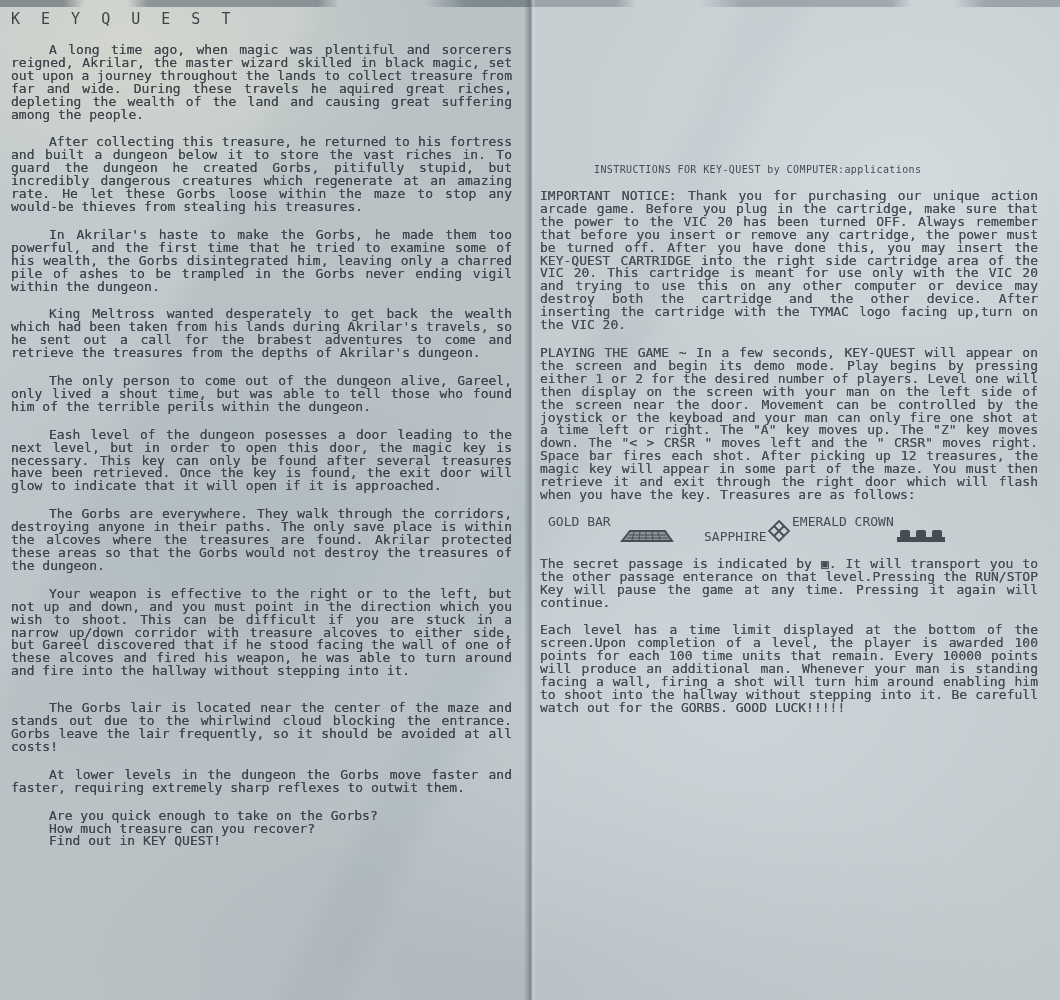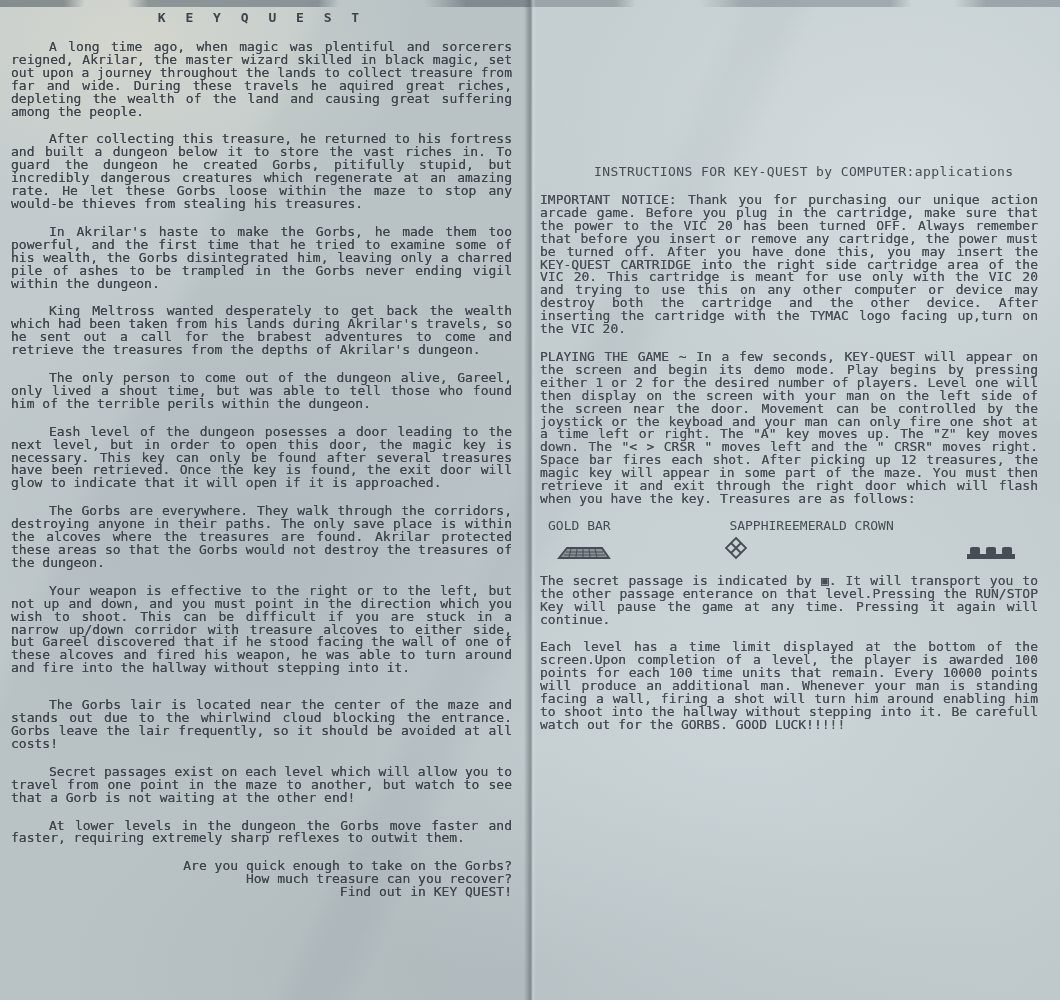--- a/index.html
+++ b/index.html
@@ -30,39 +30,39 @@
     position:absolute;left:524px;top:0;width:12px;height:1000px;
     background:linear-gradient(90deg,transparent,rgba(84,95,101,.45) 45%,rgba(84,95,101,.55) 55%,rgba(220,228,230,.35) 75%,transparent);
   }
   .page{position:absolute;top:0;height:1000px;box-sizing:border-box;color:#3e444b;}
   #page-left{left:0;width:530px;padding:10px 18px 0 11px;}
   #page-right{
     left:530px;width:530px;padding:164px 22px 0 10px;color:#454c54;
     background:linear-gradient(180deg, rgba(235,241,243,.25), rgba(225,232,235,.15));
   }
   .doc-title{
-    text-align:center;font-size:13px;font-weight:bold;letter-spacing:6px;
+    text-align:left;font-size:15px;font-weight:normal;letter-spacing:6px;
     margin:0 0 16px 0;
   }
   .inst-title{
-    font-size:13px;font-weight:normal;margin:0 0 14px 54px;letter-spacing:.4px;
+    font-size:10px;font-weight:normal;margin:0 0 14px 54px;letter-spacing:.4px;
   }
   p.para{
     font-size:13px;line-height:12.9px;margin:15px 0 13px 0;
     text-align:justify;text-indent:38px;
     text-shadow:0 0 .5px rgba(62,68,75,.8);
   }
   #page-right p.para{text-indent:0;}
-  p.para.no-justify{text-align:right;white-space:pre-line;text-indent:0;padding-left:38px;}
+  p.para.no-justify{text-align:left;white-space:pre-line;text-indent:0;padding-left:38px;}
   p.para.gap-lg{margin-top:24px;}
   
   #treasure-row{
     display:flex;margin:2px 0 8px 8px;width:492px;
   }
-  .treasure{display:flex;flex-direction:column;}
+  .treasure{display:flex;flex-direction:row;}
   .treasure .t-label{font-size:13px;line-height:13px;white-space:nowrap;}
   .treasure .t-icon{margin-top:4px;display:flex;justify-content:center;height:24px;align-items:flex-end;}
   #t0{width:132px;align-items:flex-start;}
   #t0 .t-icon{align-self:flex-start;margin-left:8px;}
   #t1{width:178px;}
   #t1 .t-label{margin-left:18px;}
   #t1 .t-icon{align-self:center;}
   #t2{width:112px;align-items:flex-end;}
   #t2 .t-label{margin-left:24px;}
   #t2 .t-icon{align-self:center;}
@@ -79,21 +79,20 @@
     <h1 class="doc-title">K E Y   Q U E S T</h1>
     <p class="para">A long time ago, when magic was plentiful and sorcerers reigned, Akrilar, the master wizard skilled in black magic, set out upon a journey throughout the lands to collect treasure from far and wide. During these travels he aquired great riches, depleting the wealth of the land and causing great suffering among the people.</p>
     <p class="para">After collecting this treasure, he returned to his fortress and built a dungeon below it to store the vast riches in. To guard the dungeon he created Gorbs, pitifully stupid, but incredibly dangerous creatures which regenerate at an amazing rate. He let these Gorbs loose within the maze to stop any would-be thieves from stealing his treasures.</p>
     <p class="para">In Akrilar's haste to make the Gorbs, he made them too powerful, and the first time that he tried to examine some of his wealth, the Gorbs disintegrated him, leaving only a charred pile of ashes to be trampled in the Gorbs never ending vigil within the dungeon.</p>
     <p class="para">King Meltross wanted desperately to get back the wealth which had been taken from his lands during Akrilar's travels, so he sent out a call for the brabest adventures to come and retrieve the treasures from the depths of Akrilar's dungeon.</p>
     <p class="para">The only person to come out of the dungeon alive, Gareel, only lived a shout time, but was able to tell those who found him of the terrible perils within the dungeon.</p>
     <p class="para">Eash level of the dungeon posesses a door leading to the next level, but in order to open this door, the magic key is necessary. This key can only be found after several treasures have been retrieved. Once the key is found, the exit door will glow to indicate that it will open if it is approached.</p>
     <p class="para">The Gorbs are everywhere. They walk through the corridors, destroying anyone in their paths. The only save place is within the alcoves where the treasures are found. Akrilar protected these areas so that the Gorbs would not destroy the treasures of the dungeon.</p>
     <p class="para">Your weapon is effective to the right or to the left, but not up and down, and you must point in the direction which you wish to shoot. This can be difficult if you are stuck in a narrow up/down corridor with treasure alcoves to either side, but Gareel discovered that if he stood facing the wall of one of these alcoves and fired his weapon, he was able to turn around and fire into the hallway without stepping into it.</p>
     <p class="para gap-lg">The Gorbs lair is located near the center of the maze and stands out due to the whirlwind cloud blocking the entrance. Gorbs leave the lair frequently, so it should be avoided at all costs!</p>
-    <p class="para">Secret passages exist on each level which will allow you to travel from one point in the maze to another, but watch to see that a Gorb is not waiting at the other end!</p>
     <p class="para">At lower levels in the dungeon the Gorbs move faster and faster, requiring extremely sharp reflexes to outwit them.</p>
     <p class="para no-justify">Are you quick enough to take on the Gorbs?
 How much treasure can you recover?
 Find out in KEY QUEST!</p>
   </div>
 
   <div class="page" id="page-right">
     <h2 class="inst-title">INSTRUCTIONS FOR KEY-QUEST by COMPUTER:applications</h2>
     <p class="para">IMPORTANT NOTICE: Thank you for purchasing our unique action arcade game. Before you plug in the cartridge, make sure that the power to the VIC 20 has been turned OFF. Always remember that before you insert or remove any cartridge, the power must be turned off. After you have done this, you may insert the KEY-QUEST CARTRIDGE into the right side cartridge area of the VIC 20. This cartridge is meant for use only with the VIC 20 and trying to use this on any other computer or device may destroy both the cartridge and the other device. After inserting the cartridge with the TYMAC logo facing up,turn on the VIC 20.</p>
     <p class="para">PLAYING THE GAME ~ In a few seconds, KEY-QUEST will appear on the screen and begin its demo mode. Play begins by pressing either 1 or 2 for the desired number of players. Level one will then display on the screen with your man on the left side of the screen near the door. Movement can be controlled by the joystick or the keyboad and your man can only fire one shot at a time left or right. The "A" key moves up. The "Z" key moves down. The "&lt; &gt; CRSR " moves left and the " CRSR" moves right. Space bar fires each shot. After picking up 12 treasures, the magic key will appear in some part of the maze. You must then retrieve it and exit through the right door which will flash when you have the key. Treasures are as follows:</p>

